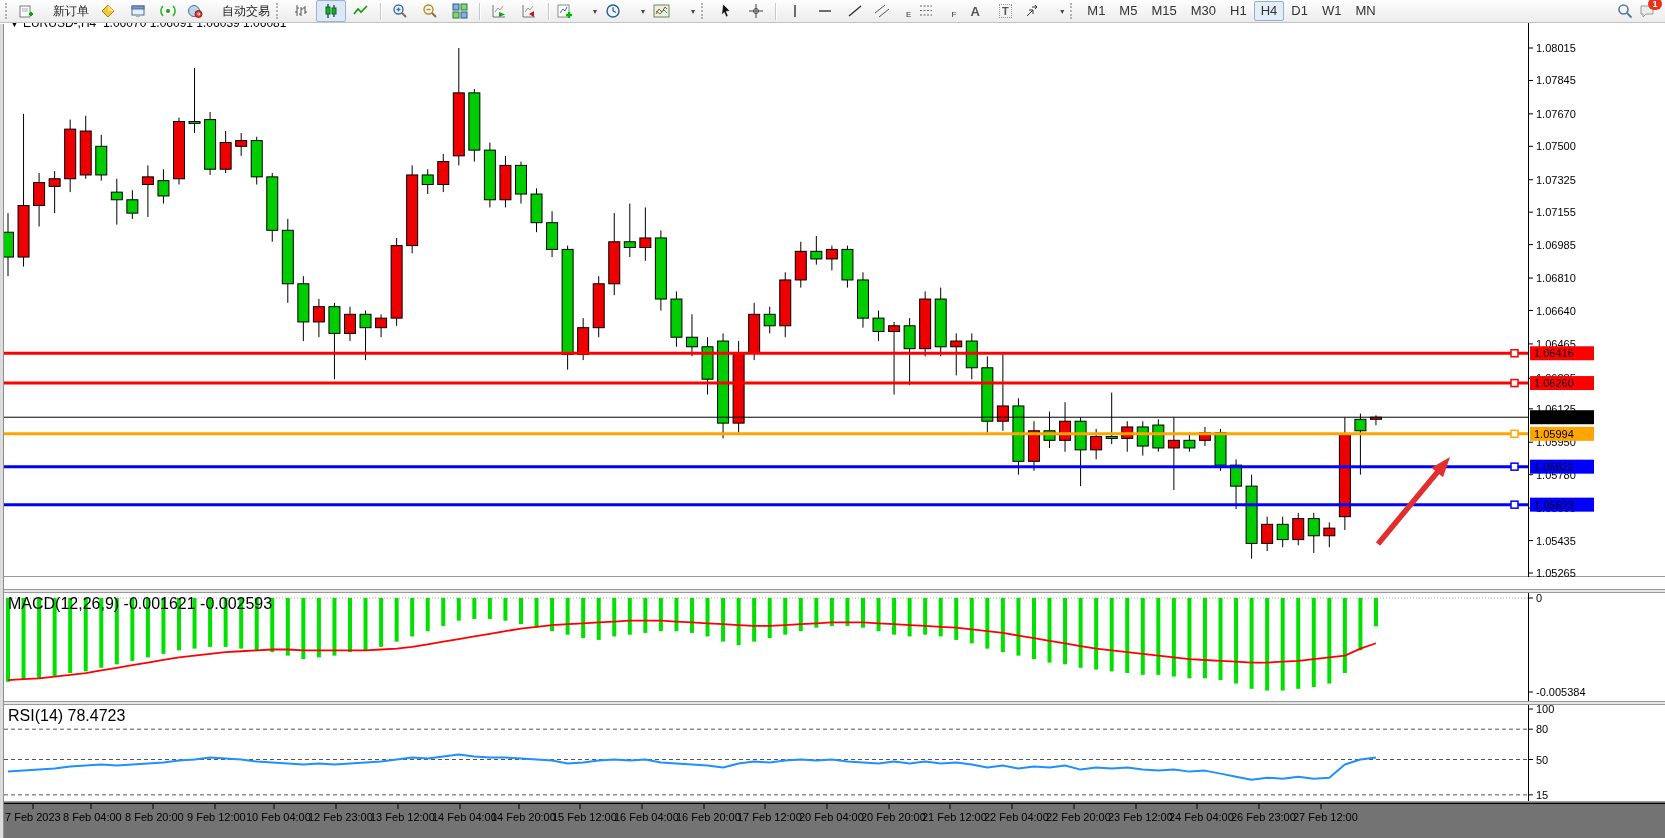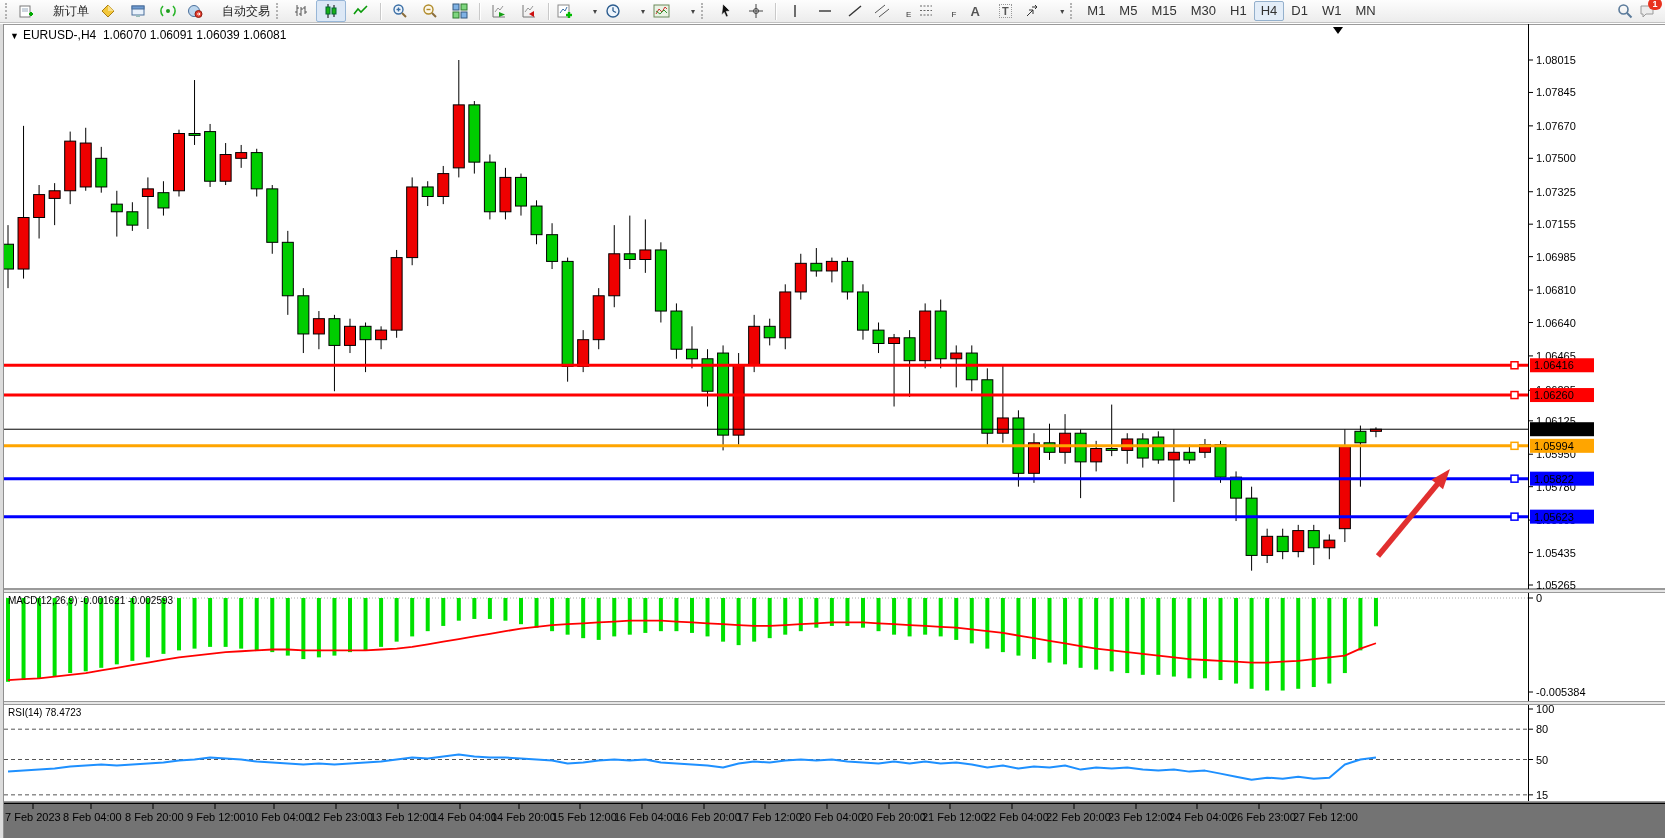--- a/index.html
+++ b/index.html
@@ -11,31 +11,31 @@
   .tbtn .caret{font-size:8px;color:#444;margin-left:1px}
   .grip{width:4px;height:16px;border-left:2px dotted #b3b3b3;margin:0 4px 0 2px}
   .sep{width:1px;height:17px;background:#c9c9c9;box-shadow:1px 0 0 #fff;margin:0 4px}
   .tf{font-size:13px;color:#333;padding:1px 6px;height:16px;line-height:16px;border:1px solid transparent;border-radius:2px}
   .tf.active{border-color:#94b0cc;background:#e3edf8}
   .toolbar-right{margin-left:auto;display:flex;align-items:center;gap:6px;padding-right:6px}
   .chat-wrap{position:relative}
   .badge{position:absolute;top:-5px;right:-6px;min-width:12px;height:12px;border-radius:7px;background:#e8321e;color:#fff;font-size:9px;font-weight:bold;text-align:center;line-height:12px;padding:0 1px}
   
   .pane{position:absolute;left:0;width:1665px;background:#fff}
-  #pane-main{top:24px;height:540px}
+  #pane-main{top:12px;height:540px}
   #pane-macd{top:593px;height:108px}
   #pane-rsi{top:705px;height:96px}
   #pane-time{top:801px;height:37px;background:#737373}
   .splitter{position:absolute;left:0;width:1665px;height:4px;background:#e6e6e6;border-top:1px solid #9a9a9a;border-bottom:1px solid #9a9a9a;box-sizing:border-box;z-index:6}
   #split1{top:589px}
   #split2{top:701px}
   .window-left{position:absolute;left:0;top:24px;width:4px;height:814px;background:#dcdcdc;border-right:1px solid #8f8f8f;box-sizing:border-box;z-index:8}
   .chart-title{position:absolute;left:10px;top:4px;font-size:12px;color:#000;z-index:5;white-space:pre}
   .chart-title .tri{font-size:9px;margin-right:4px}
-  .ind-label{position:absolute;left:8px;top:2px;font-size:10px;color:#000;z-index:5}
+  .ind-label{position:absolute;left:8px;top:2px;font-size:16px;color:#000;z-index:5}
   svg{display:block}
   svg text{font-family:"Liberation Sans",sans-serif;font-size:11px;fill:#000}
   .icon16{display:block}
 </style>
 </head>
 <body>
 
 <div class="toolbar">
   <div class="grip"></div>
 

